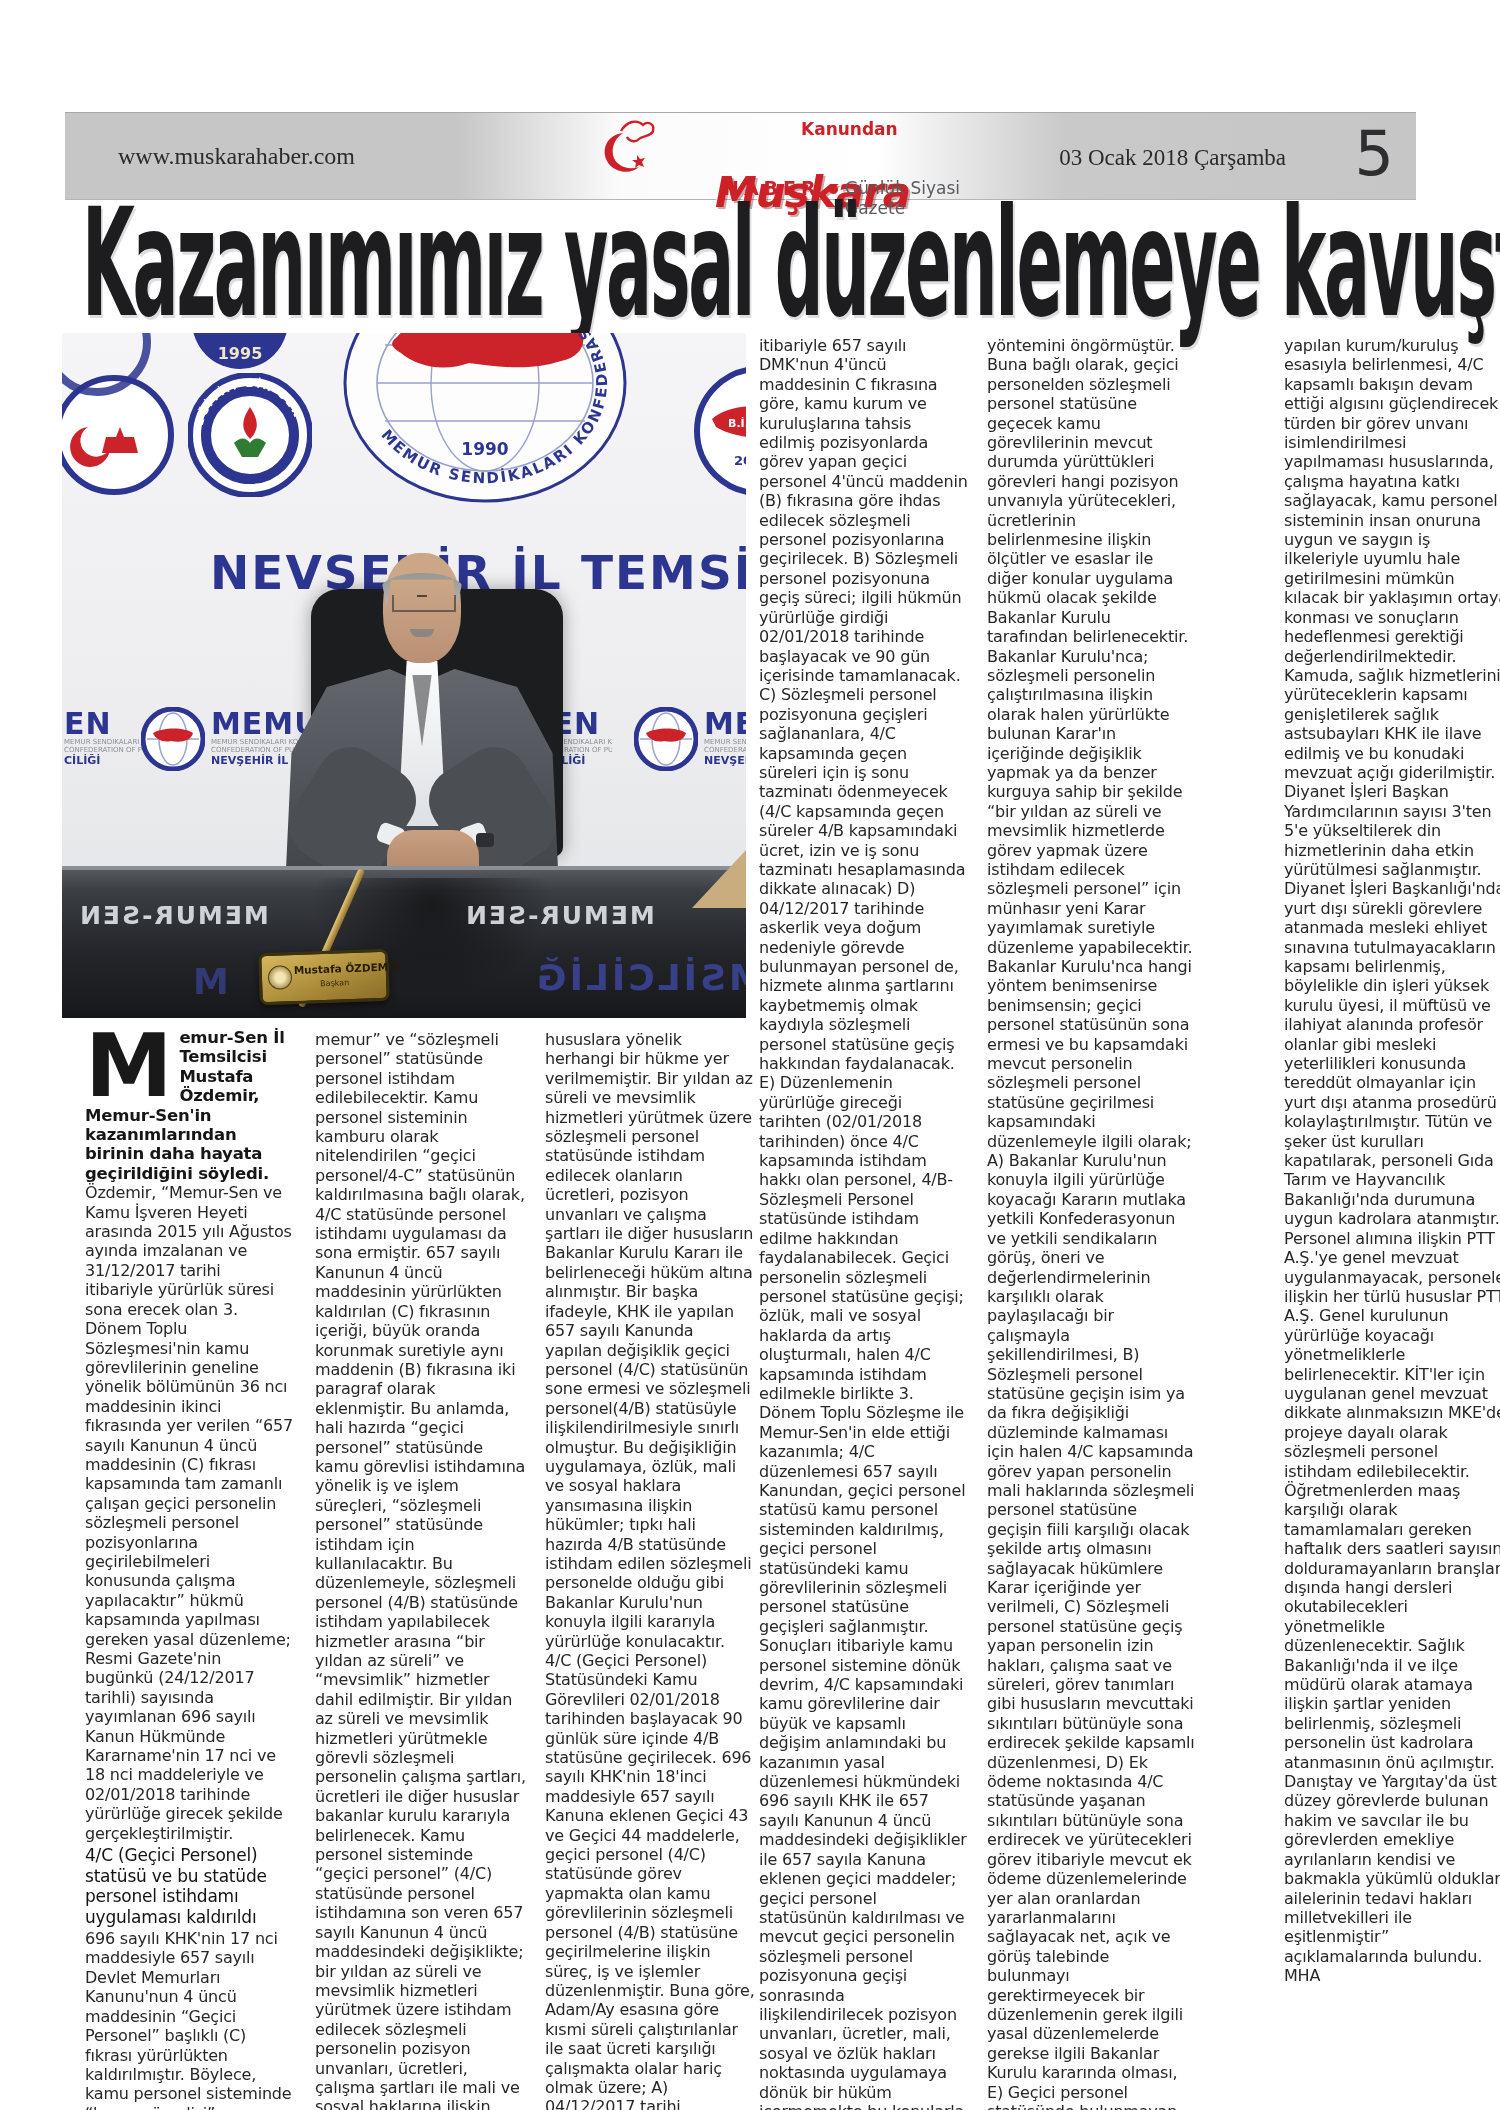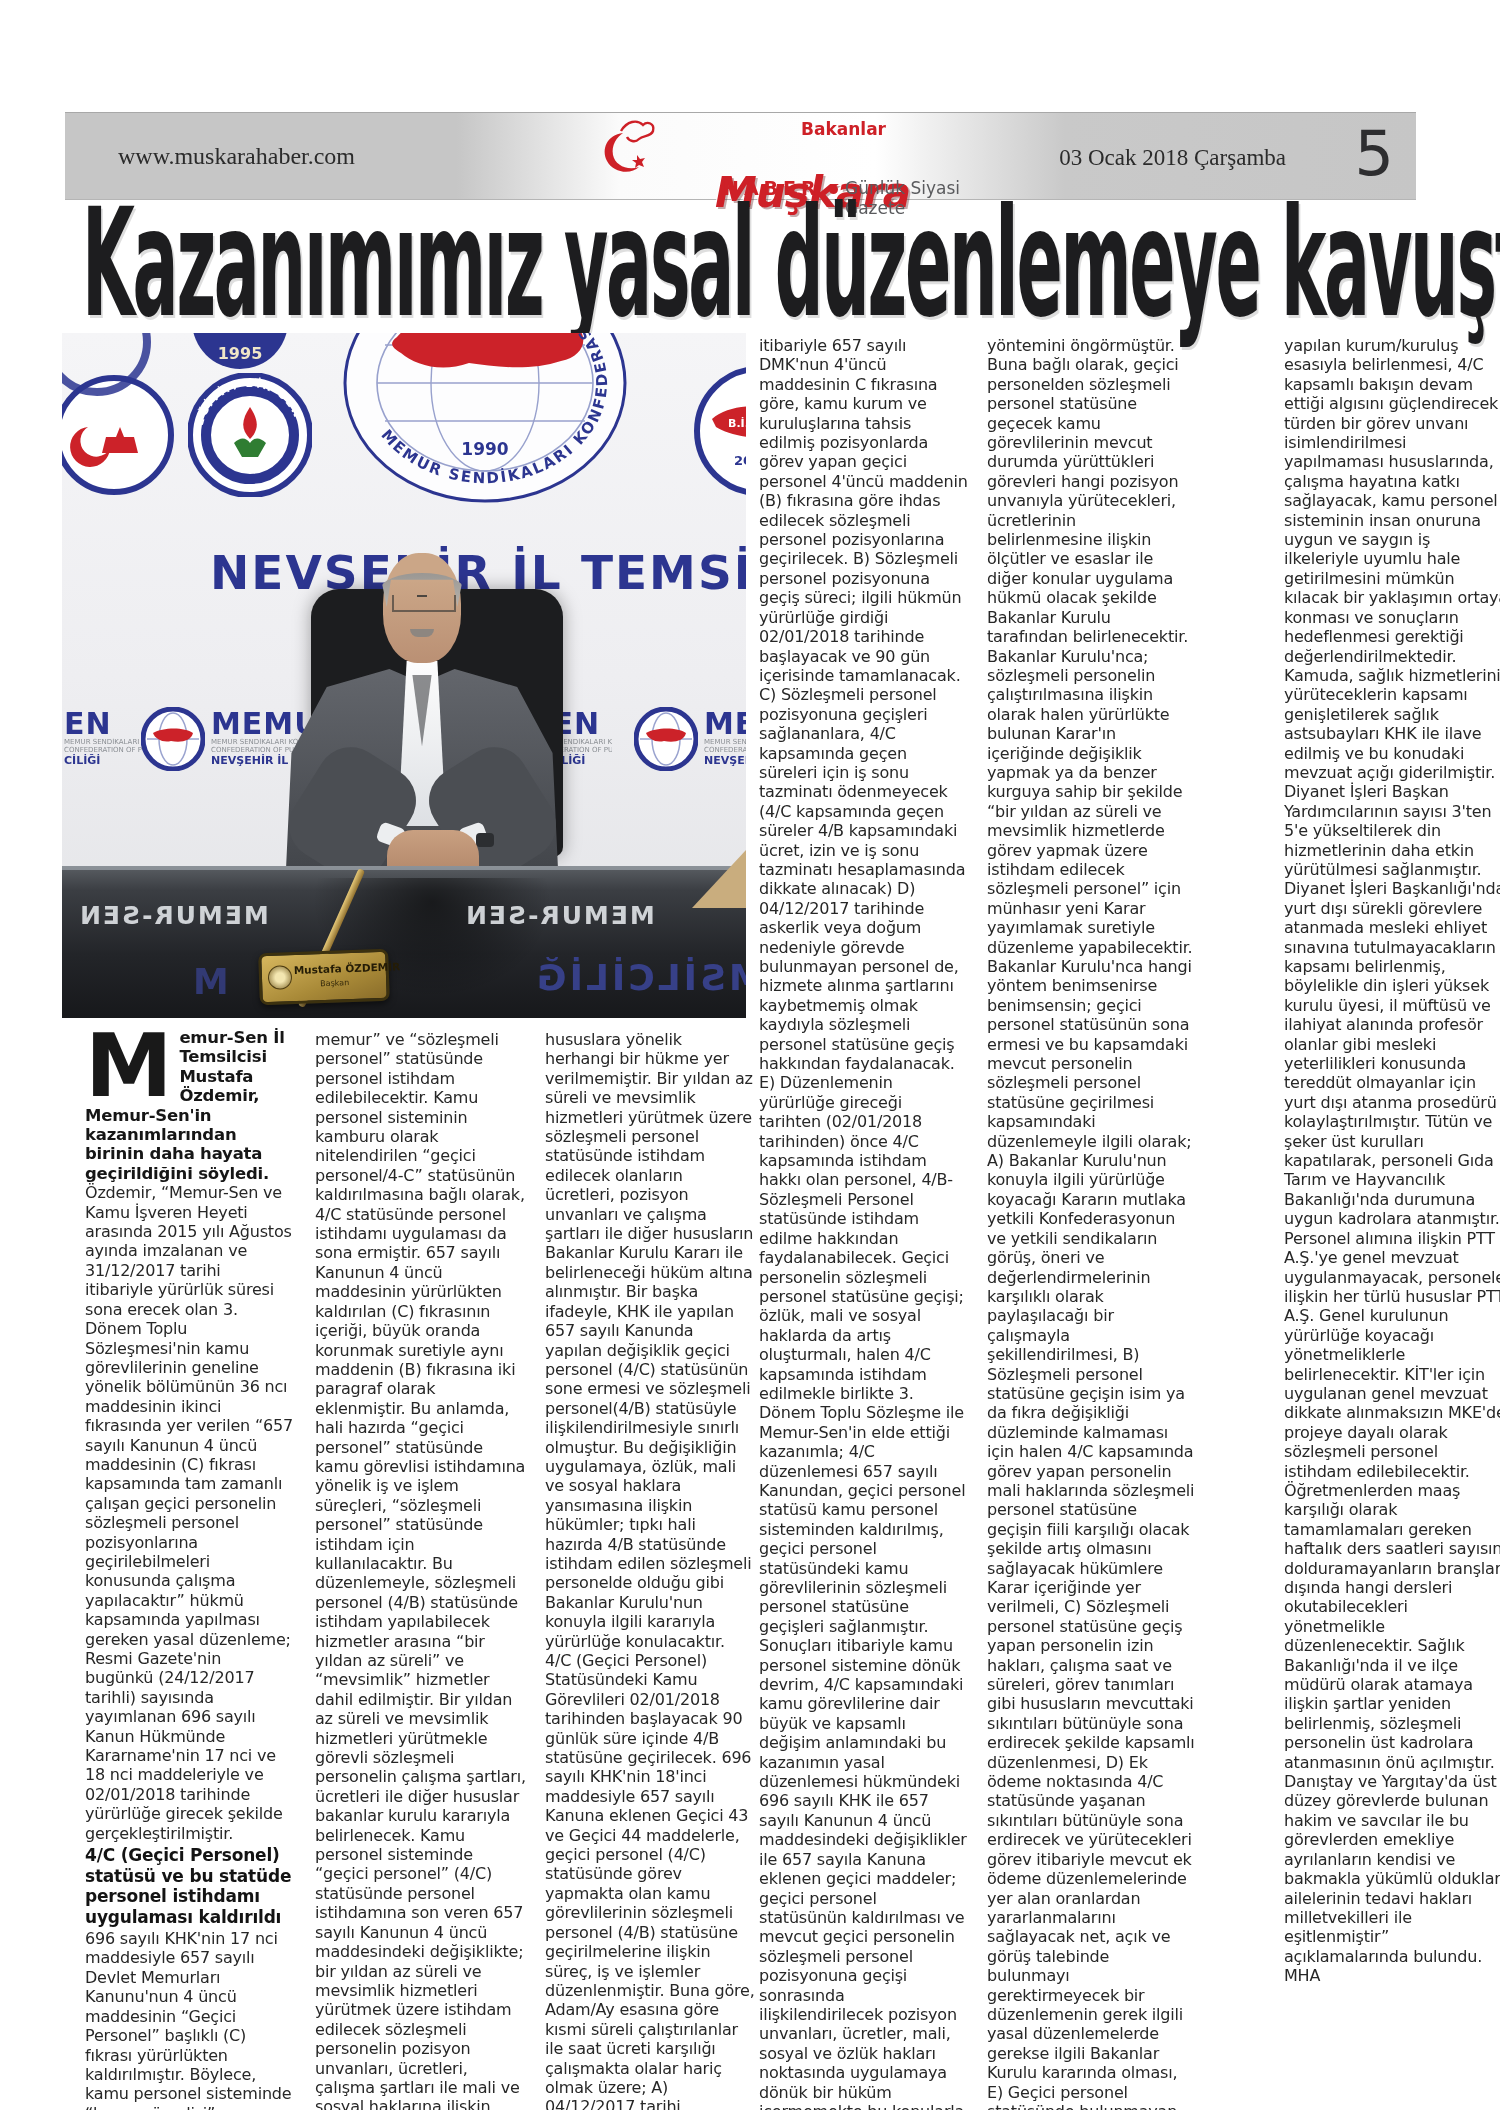--- a/index.html
+++ b/index.html
@@ -83,36 +83,36 @@
   .pole{left:266px;top:530px;width:7px;height:150px;background:linear-gradient(90deg,#e5c878,#8f6f2e);
         transform:rotate(24deg);border-radius:4px;}
   .wedge{left:630px;top:517px;width:54px;height:58px;background:#c9ad7e;
         clip-path:polygon(100% 0,100% 100%,0 100%);}
 
   
   .col{position:absolute;color:#272727;font-size:16px;line-height:19.4px;letter-spacing:-0.2px;}
   .col p{margin:0;}
   .col p.lead b{font-size:16.5px;color:#161616;}
   .dropcap{float:left;font-size:88px;line-height:72px;font-weight:bold;color:#191919;padding:2px 7px 0 0;}
-  .col p.subhead{font-weight:bold;font-size:17px;line-height:20.5px;color:#131313;margin:2px 0;}
+  .col p.subhead{font-weight:normal;font-size:17px;line-height:20.5px;color:#131313;margin:2px 0;}
 </style>
 </head>
 <body>
 
 <div class="page">
 
   <div class="band">
     <div class="site">www.muskarahaber.com</div>
     <div class="logo">
       <svg style="left:58px;top:10px" width="70" height="70" viewBox="0 0 70 70">
         <path d="M30 18 C14 20 8 34 14 46 C20 58 38 60 46 52 C34 56 22 50 20 40 C18 30 24 22 30 18 Z" fill="#ce2027"></path>
         <path d="M44 40 l3 4 5-1 -3 4 2 5 -5-2 -4 3 1-5 -4-3 5 0 Z" fill="#ce2027"></path>
         <path d="M28 16 C34 6 44 4 50 10 C54 6 62 8 60 16 C58 22 50 20 46 24 C42 28 36 26 34 22" fill="none" stroke="#ce2027" stroke-width="2.4"></path>
       </svg>
-      <div class="kap">Bakanlar</div>
+      <div class="kap">Kanundan</div>
       <div class="name">Muşkara</div>
       <div class="haber">HABER</div>
       <div class="dot"></div>
       <div class="tag">Günlük Siyasi Gazete</div>
     </div>
     <div class="mdate">03 Ocak 2018 Çarşamba</div>
     <div class="pageno">5</div>
   </div>
 
   <h1 class="headline" style="margin:0">Kazanımımız yasal düzenlemeye kavuştu</h1>

